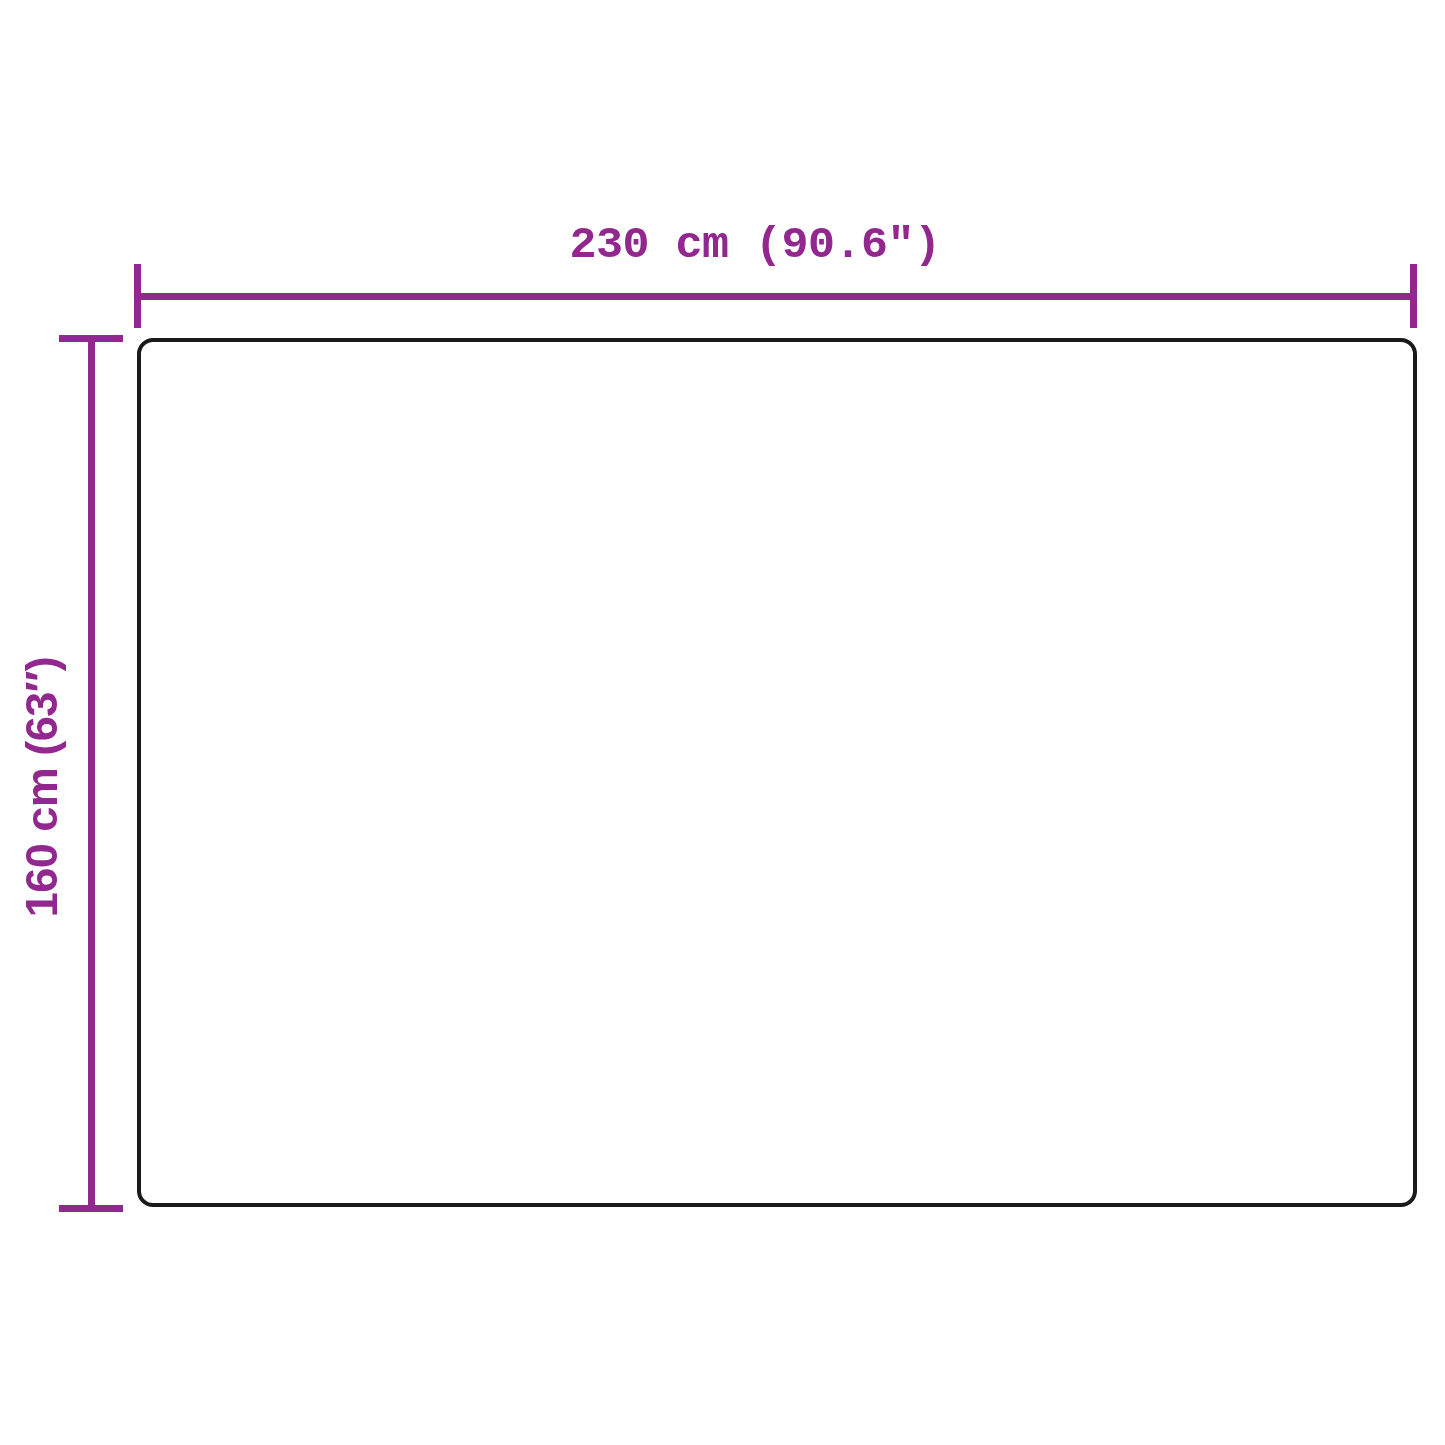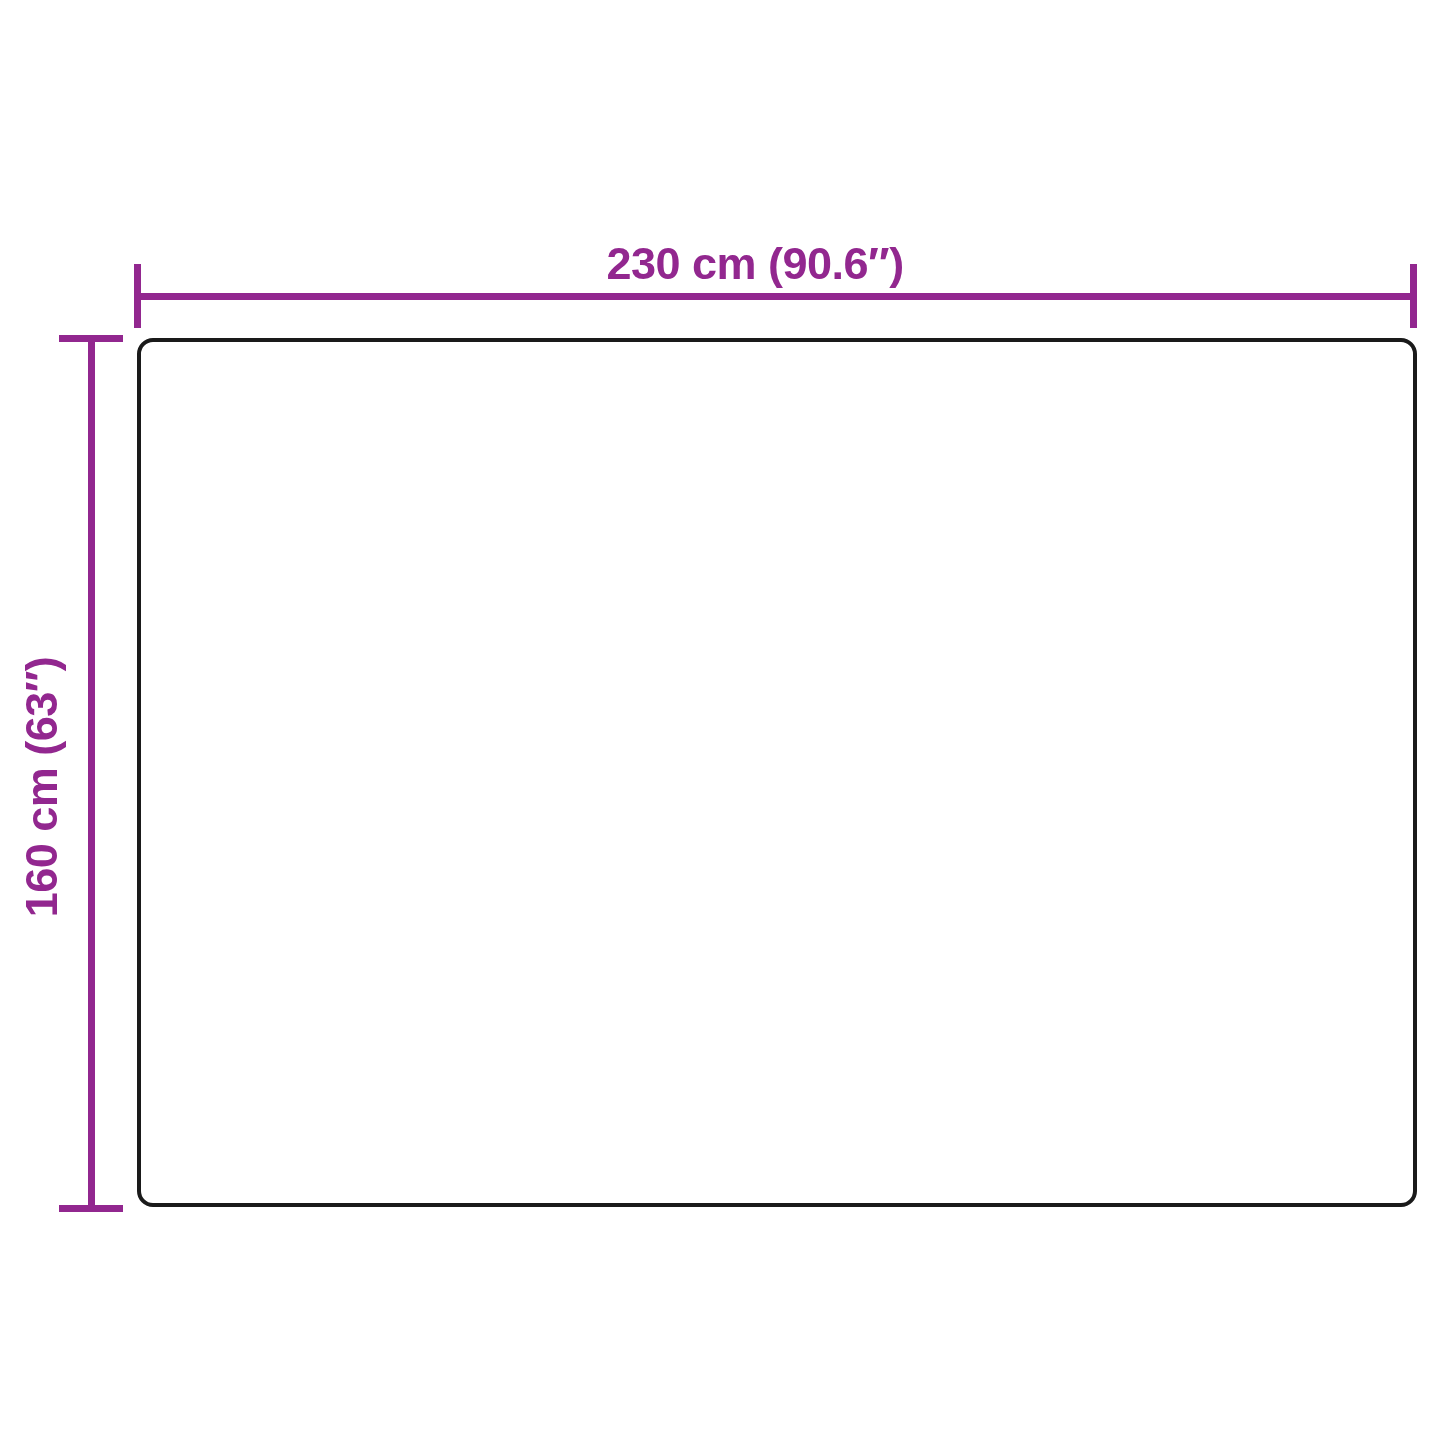--- a/index.html
+++ b/index.html
@@ -40,22 +40,23 @@
   
   .label{
     position:absolute;
     color:var(--accent);
     font-weight:bold;
     font-size:45px;
     letter-spacing:-0.5px;
     white-space:nowrap;
   }
   .label.top{
-    left:755px; top:264px;
+    left:755px; top:245px;
     transform:translate(-50%,-50%);
+    font-family:Liberation Mono, monospace;
   }
   .label.side{
     left:42px; top:787px;
     transform:translate(-50%,-50%) rotate(-90deg);
   }
 </style>
 </head>
 <body>
 
 <div class="canvas">

